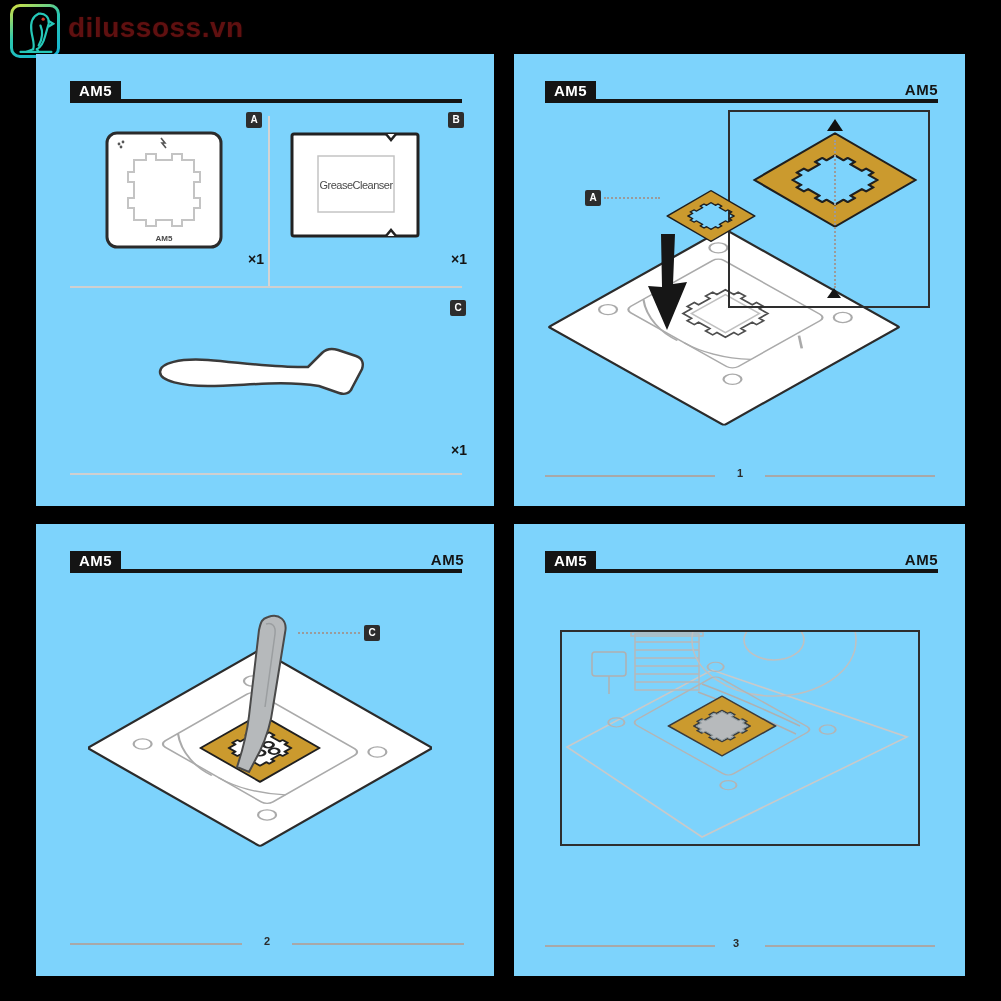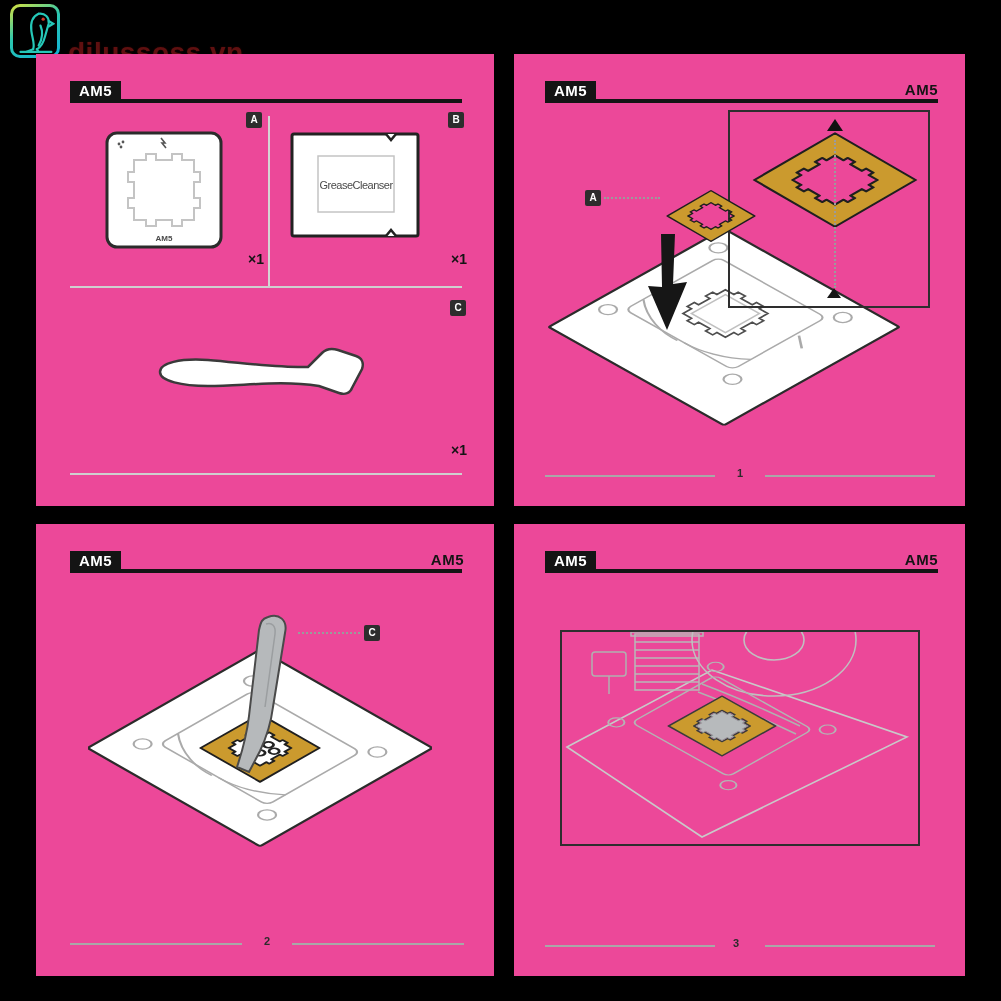--- a/index.html
+++ b/index.html
@@ -1,18 +1,18 @@
 <!DOCTYPE html>
 <html><head>
 <meta charset="utf-8">
 <style>
   html,body{margin:0;padding:0;background:#000;}
   .canvas{position:relative;width:1001px;height:1001px;background:#000;overflow:hidden;
           font-family:"Liberation Sans",sans-serif;}
-  .panel{position:absolute;background:#ec4899;}
+  .panel{position:absolute;background:#7dd3fc;}
   .abs{position:absolute;}
   .badge{position:absolute;background:#141414;color:#fff;font-weight:bold;font-size:15px;
          line-height:17px;padding:1px 9px 2px;letter-spacing:.5px;}
   .hr-thick{position:absolute;height:4px;background:#141414;}
   .hd-right{position:absolute;font-weight:bold;font-size:15px;color:#141414;letter-spacing:.5px;}
   .callout{position:absolute;width:16px;height:16px;background:#2d2d2d;color:#fff;
            font-size:10px;font-weight:bold;line-height:16px;text-align:center;border-radius:2px;}
   .qty{position:absolute;font-size:14px;font-weight:bold;color:#141414;width:46px;text-align:right;}
   .thin{position:absolute;height:2px;background:#cfcfcf;}
   .vdiv{position:absolute;width:2px;background:#d4d4d4;}
@@ -23,21 +23,21 @@
   .tri-up{position:absolute;width:0;height:0;border-left:7px solid transparent;
           border-right:7px solid transparent;border-bottom:10px solid #161616;}
   .inset-box{position:absolute;border:2px solid #2e2e2e;background:transparent;}
   .wm{position:absolute;left:0;top:0;}
   .logo-box{position:absolute;left:10px;top:4px;width:50px;height:54px;border-radius:10px;
             padding:3px;box-sizing:border-box;
             background:linear-gradient(150deg,#dde23b 0%,#2bc7b0 45%,#0fb0d8 100%);}
   .logo-inner{width:100%;height:100%;background:#000;border-radius:7px;display:flex;
               align-items:center;justify-content:center;}
   .wm-text{position:absolute;left:68px;top:12px;font-size:28px;font-weight:800;
-           color:#5f1010;letter-spacing:.5px;text-shadow:0 0 2px #2a0404;margin-top:25px;}
+           color:#5f1010;letter-spacing:.5px;text-shadow:0 0 2px #2a0404;}
 </style>
 </head>
 <body>
 
 <div class="canvas">
 
   <div class="wm">
     <div class="logo-box">
       <div class="logo-inner">
         <svg width="40" height="44" viewBox="0 0 44 48">

